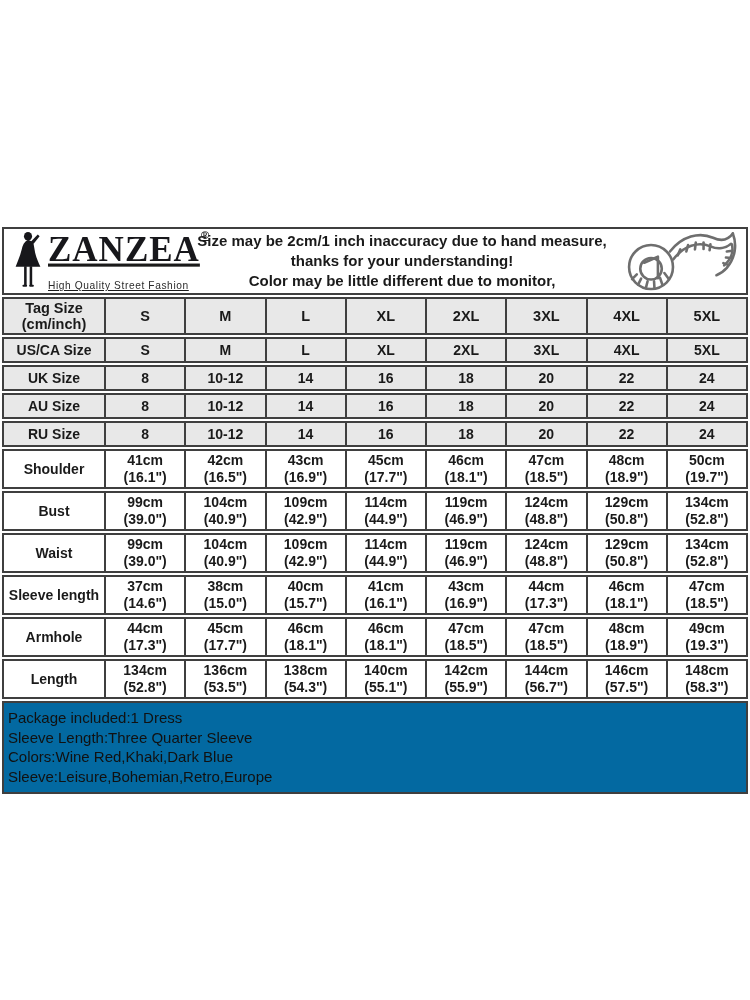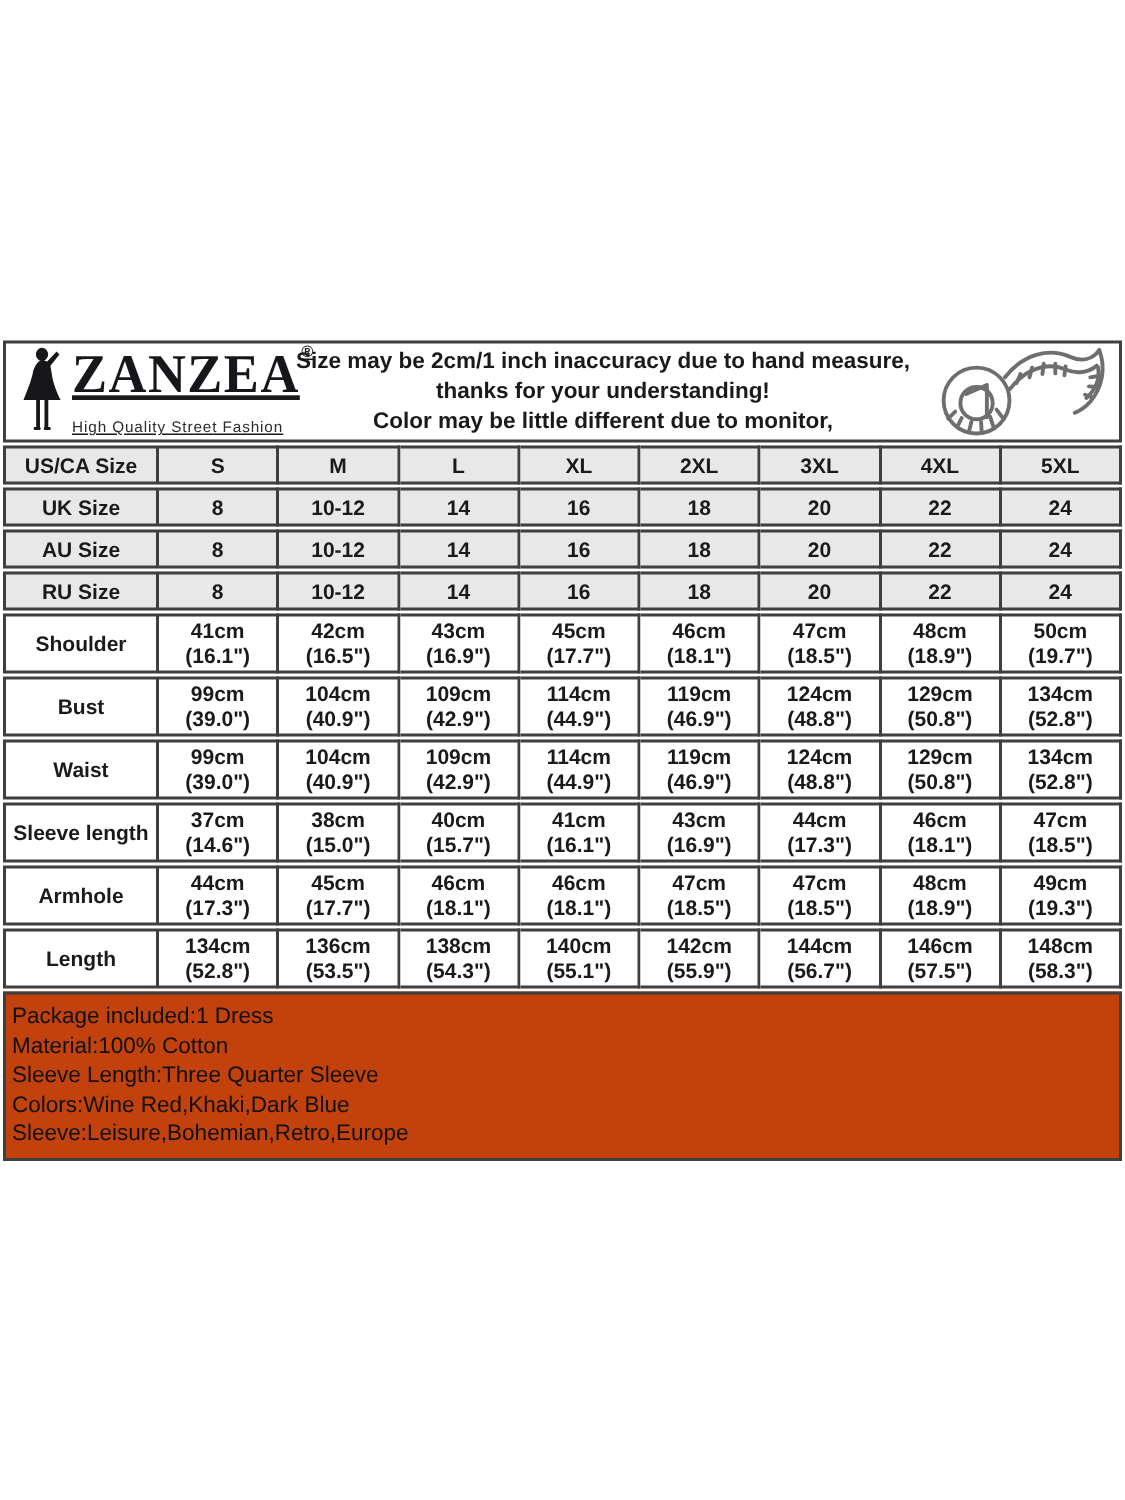--- a/index.html
+++ b/index.html
@@ -51,21 +51,21 @@
   table.size-table td:first-child{border-left:2px solid var(--border);}
   tr.row-header td{height:36px;background:var(--shade);font-weight:700;font-size:14.5px;}
   tr.row-size td{height:26px;background:var(--shade);font-weight:700;}
   tr.row-measure td{height:33px;background:#fff;font-weight:700;line-height:17px;}
   td.lbl{white-space:pre-line;font-weight:700;line-height:16px;}
 
   
   .details-box{
     border:2px solid var(--border);
     padding:5px 4px 6px 4px;
-    background:#c2410c;
+    background:#0369a1;
   }
   .detail-line{font-size:15px;line-height:19.5px;font-weight:400;color:#111;}
 </style>
 </head>
 <body>
 
 <div class="page">
   <div class="content">
 
     <div class="header-box">
@@ -127,20 +127,32 @@
         <col>
           <col>
           <col>
           <col>
           <col>
           <col>
           <col>
           <col>
       </colgroup>
       <tbody>
+          <tr class="row-header">
+            <td class="lbl">Tag Size
+(cm/inch)</td>
+            <td>S</td>
+            <td>M</td>
+            <td>L</td>
+            <td>XL</td>
+            <td>2XL</td>
+            <td>3XL</td>
+            <td>4XL</td>
+            <td>5XL</td>
+          </tr>
           <tr class="row-size">
             <td class="lbl">US/CA Size</td>
             <td>S</td>
             <td>M</td>
             <td>L</td>
             <td>XL</td>
             <td>2XL</td>
             <td>3XL</td>
             <td>4XL</td>
             <td>5XL</td>
@@ -386,20 +398,19 @@
             <td>
               <div>148cm</div>
               <div>(58.3")</div>
             </td>
           </tr>
         </tbody>
     </table>
 
     <div class="details-box">
       <div class="detail-line">Package included:1 Dress</div>
-      <div class="detail-line">Material:100% Cotton</div>
       <div class="detail-line">Sleeve Length:Three Quarter Sleeve</div>
       <div class="detail-line">Colors:Wine Red,Khaki,Dark Blue</div>
       <div class="detail-line">Sleeve:Leisure,Bohemian,Retro,Europe</div>
     </div>
 
   </div>
 </div>
 
 </body></html>

